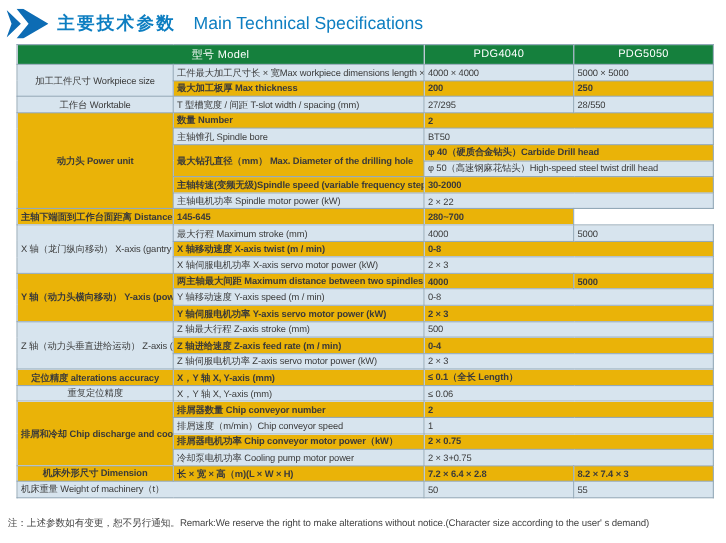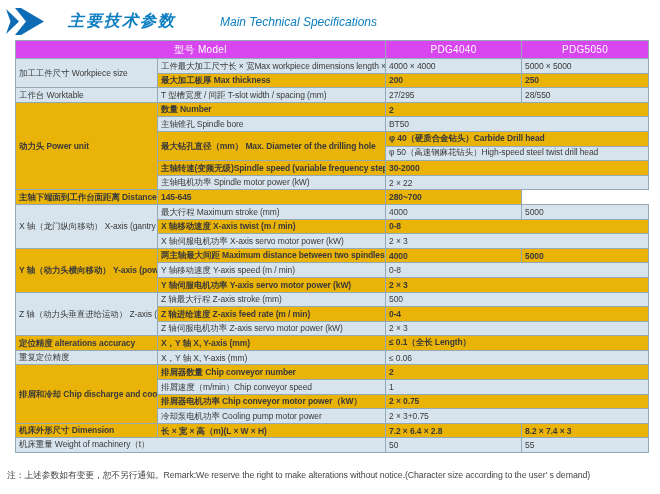--- a/index.html
+++ b/index.html
@@ -3,45 +3,45 @@
 <meta charset="utf-8">
 <style>
   html,body{margin:0;padding:0;}
   body{
     width:660px;height:494px;background:#ffffff;
     font-family:"Liberation Sans","DejaVu Sans",sans-serif;
     color:#3a3a3a;position:relative;overflow:hidden;
   }
   .page{position:absolute;inset:0;}
   
-  .title-row{position:absolute;left:6px;top:8px;display:flex;align-items:center;gap:24px;font-style:italic;}
+  .title-row{position:absolute;left:6px;top:8px;display:flex;align-items:center;gap:8px;}
   .arrow{width:38px;height:27px;display:inline-block;}
   .title-zh{font-size:16px;font-weight:bold;color:#0d7ec1;letter-spacing:2px;}
-  .title-en{font-size:12px;color:#0d7ec1;margin-left:20px;}
+  .title-en{font-size:16px;color:#0d7ec1;margin-left:8px;}
   
   table.spec{
     position:absolute;left:15px;top:40px;width:633px;
     border-collapse:collapse;table-layout:fixed;
   }
   table.spec th, table.spec td{
     border:1px solid #93a9b8;
     overflow:hidden;white-space:nowrap;
     vertical-align:middle;
     font-size:8.5px;letter-spacing:-0.1px;
     padding:0 3px;
     height:14.6px;
     box-sizing:border-box;
   }
   table.spec thead th{
-    background:#d946ef;color:#ffffff;font-size:10px;font-weight:normal;
+    background:#15803d;color:#ffffff;font-size:10px;font-weight:normal;
     text-align:center;height:18px;letter-spacing:0.3px;
   }
   tr.shaded td{background:#d7e4ee;}
   tr.plain td{background:#eab308;font-weight:bold;}
-  td.cat{padding-left:9px;white-space:pre-line;line-height:1.25;font-size:8.8px;}
+  td.cat{padding-left:9px;white-space:pre-line;line-height:1.25;font-size:8.8px;text-align:center;}
   td.param{padding-left:4px;white-space:pre-line;line-height:1.2;}
   td.val{text-align:left;font-size:9px;}
   td.merged{padding-left:9px;font-size:8.8px;}
   
   .footnote{position:absolute;left:7px;top:470px;font-size:8.8px;color:#454545;letter-spacing:-0.1px;}
 </style>
 </head>
 <body>
 
 <div class="page">

